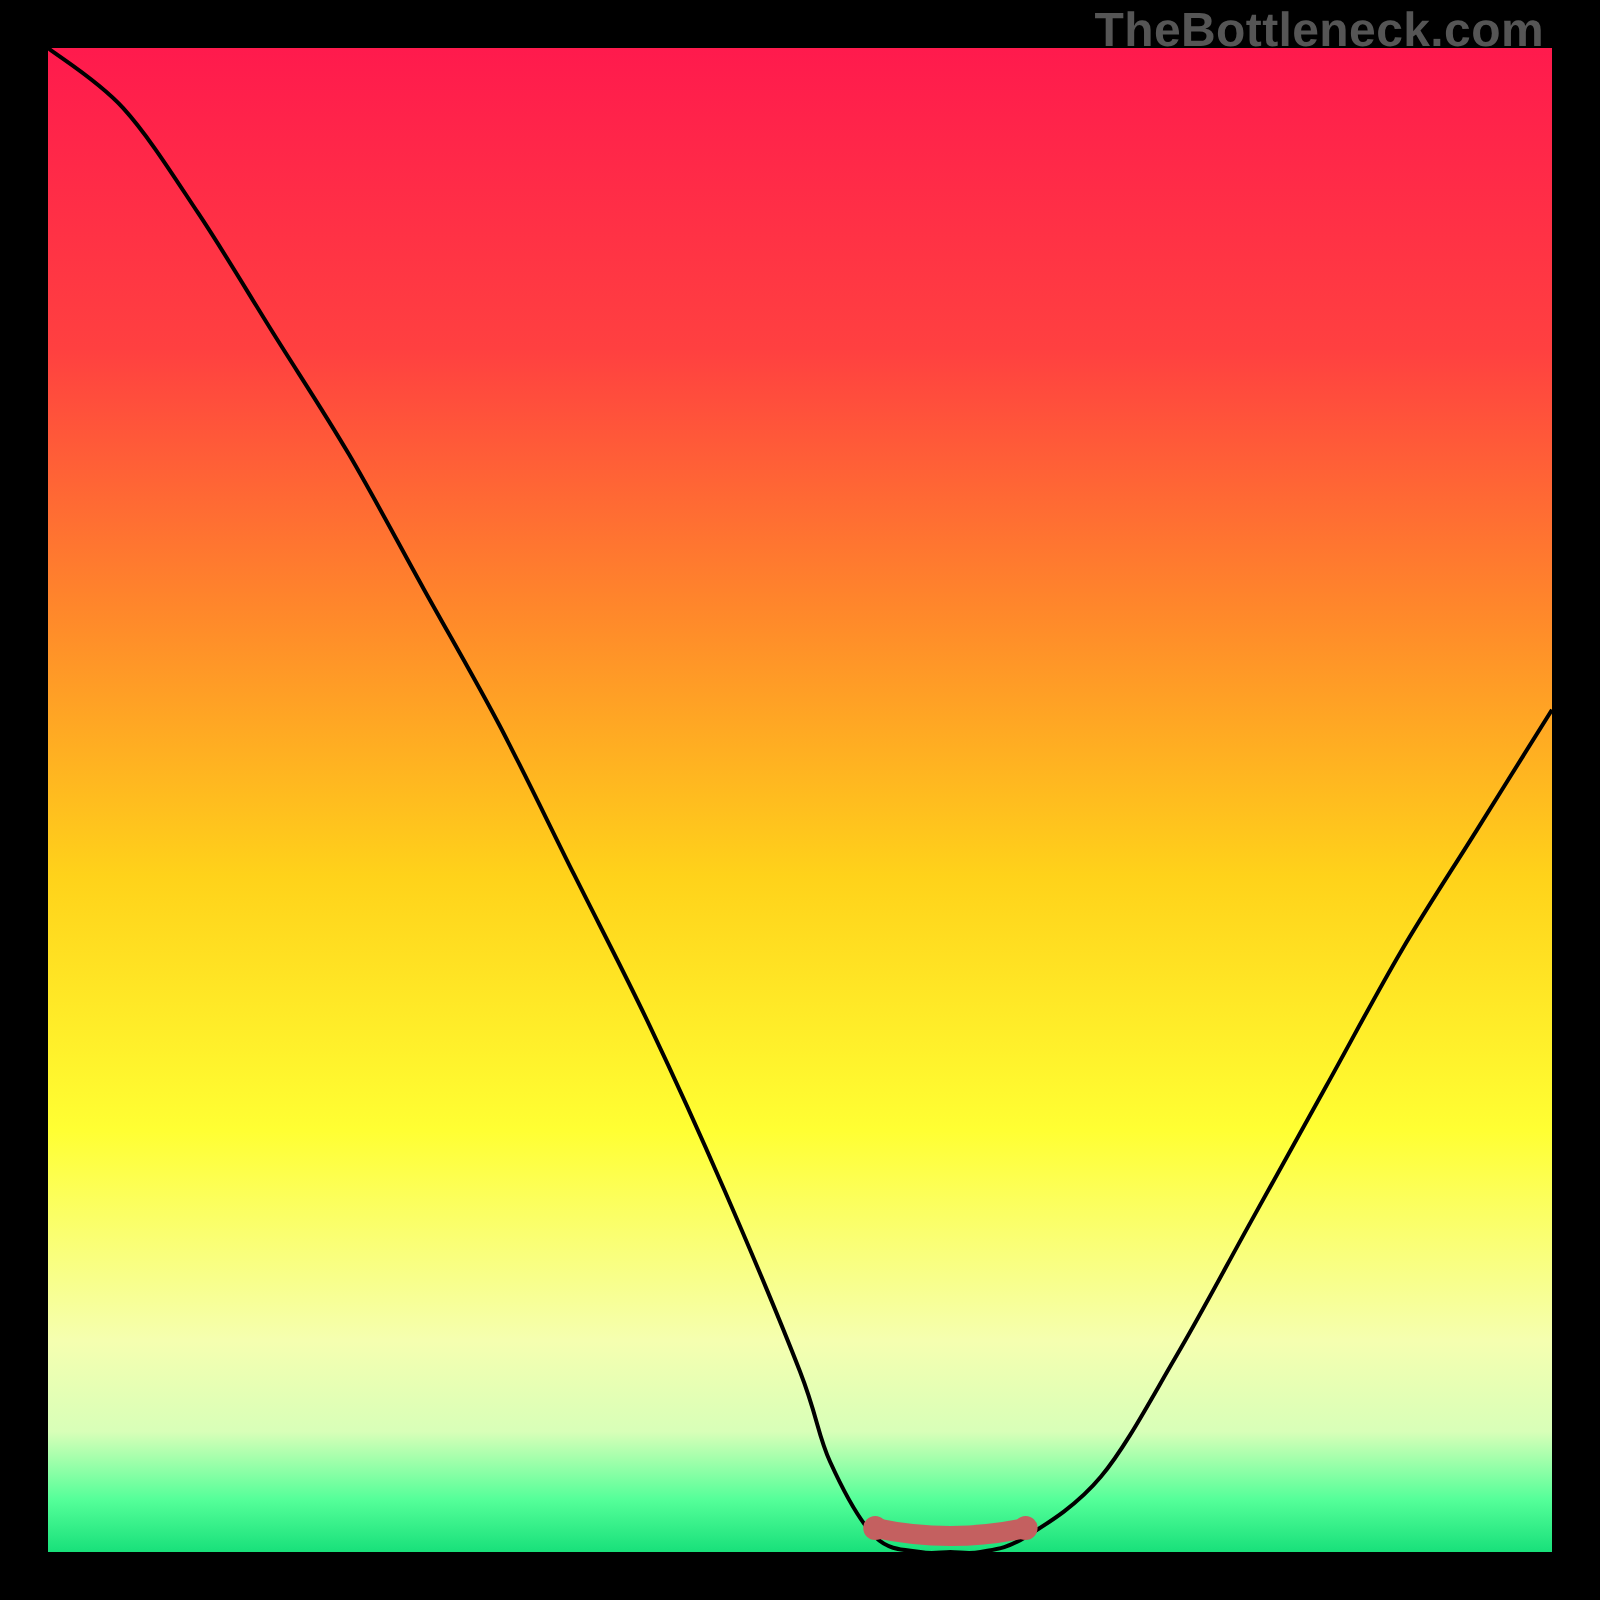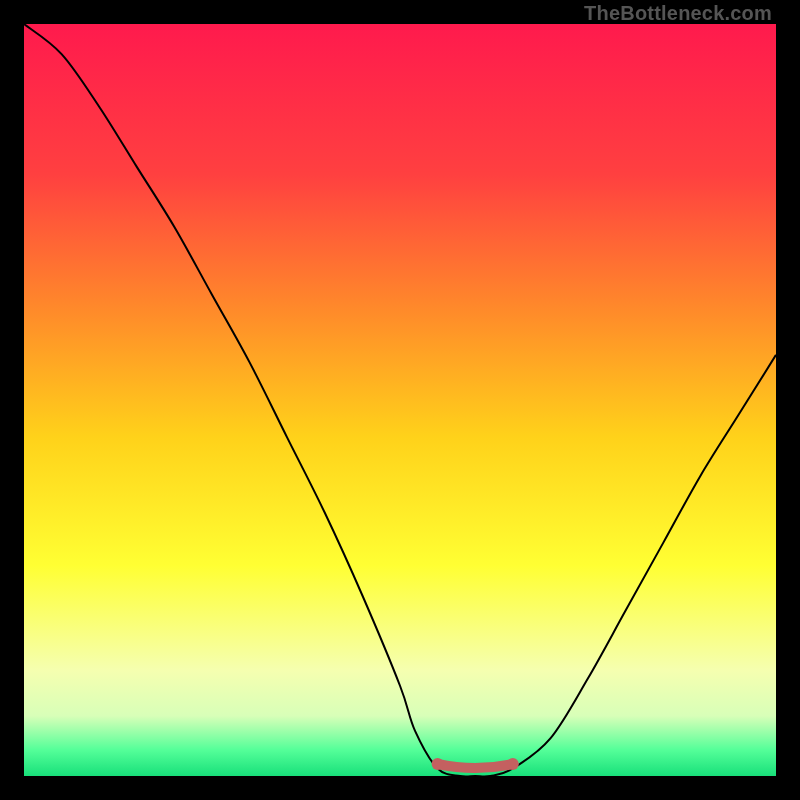--- a/index.html
+++ b/index.html
@@ -34,21 +34,21 @@
     position: absolute;
     inset: 0;
     width: 100%;
     height: 100%;
   }
   .watermark {
     position: absolute;
     top: 2px;
     right: 28px;
     font-family: Arial, Helvetica, sans-serif;
-    font-size: 20px;
+    font-size: 24px;
     font-weight: 600;
     color: #555;
     letter-spacing: 0.2px;
   }
 </style>
 </head>
 <body>
 
 <div class="frame">
 

